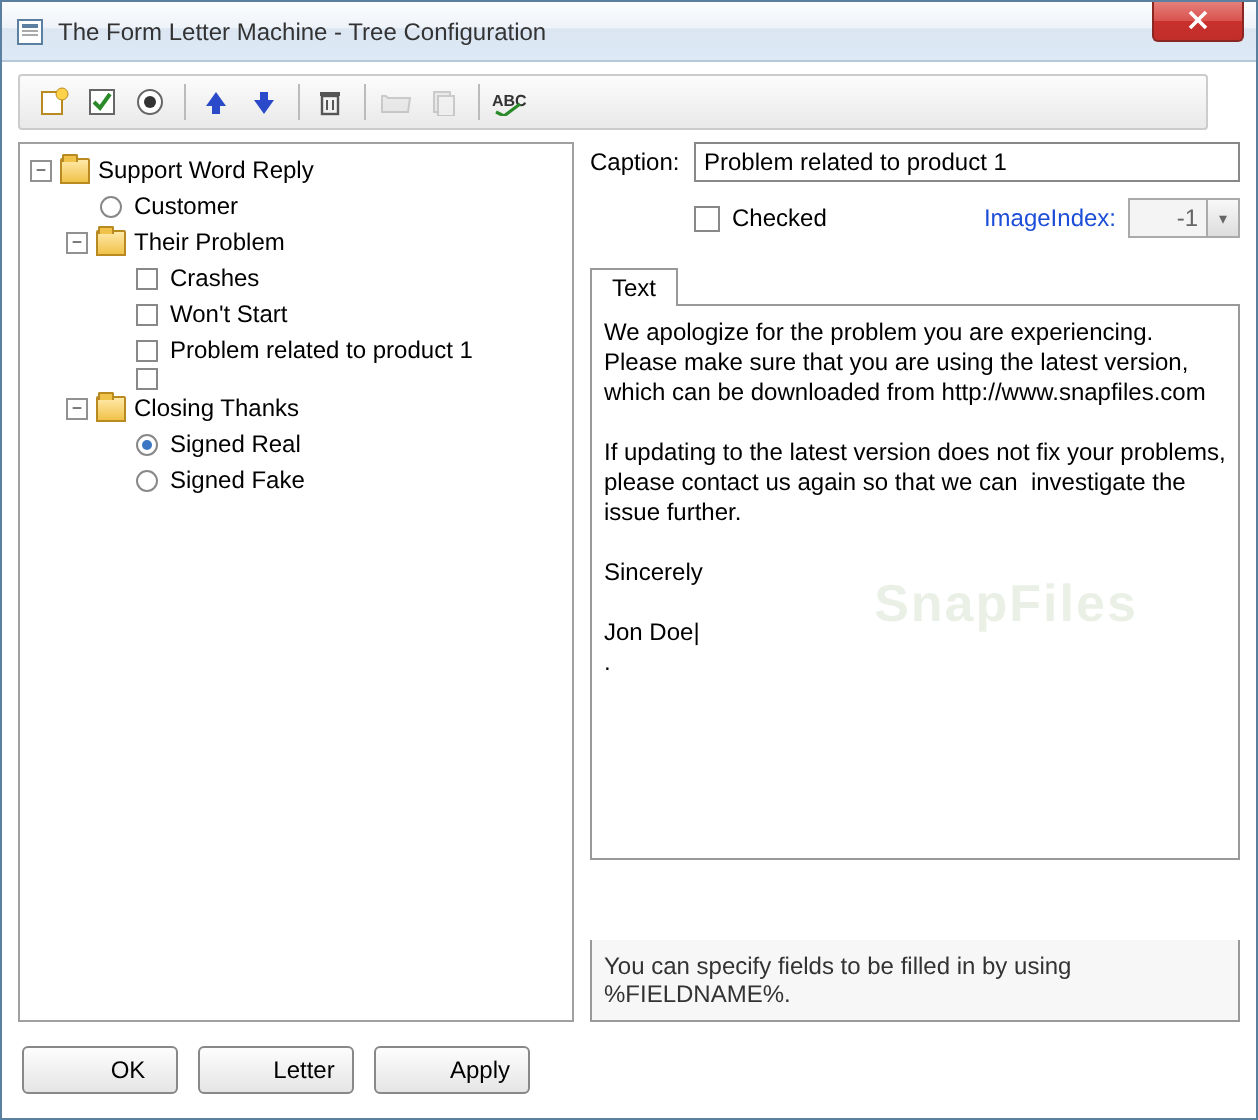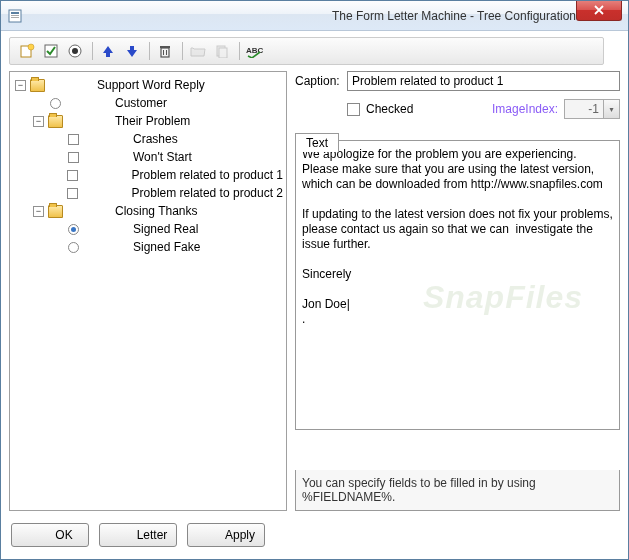--- a/index.html
+++ b/index.html
@@ -23,21 +23,20 @@
     position: relative;
   }
   .titlebar .app-icon {
     width: 16px; height: 16px;
     margin-right: 6px;
     display: flex; align-items: center; justify-content: center;
   }
   .titlebar .title {
     color: #333;
     flex: 1;
-    text-align: right;
   }
   .close-btn {
     width: 46px;
     height: 20px;
     background: linear-gradient(to bottom, #e57f7a 0%, #d9534f 49%, #c9302c 50%, #c12e2a 100%);
     border: 1px solid #8b2723;
     border-top: none;
     border-radius: 0 0 3px 3px;
     color: #fff;
     display: flex;
@@ -146,21 +145,21 @@
     width: 5px; height: 5px;
     background: #3a76c4;
     border-radius: 50%;
   }
   .check-icon {
     width: 11px; height: 11px;
     border: 1px solid #888;
     background: #fff;
     margin: 0 2px;
   }
-  .tree-label { padding-left: 2px; margin-left: 48px; }
+  .tree-label { padding-left: 2px; }
   
   .right-panel {
     flex: 1;
     display: flex;
     flex-direction: column;
     min-width: 0;
   }
   .caption-row {
     display: flex;
     align-items: center;
@@ -170,30 +169,30 @@
   .caption-row input[type=text] {
     flex: 1;
     height: 20px;
     border: 1px solid #888;
     padding: 0 4px;
     font: inherit;
   }
   .opts-row {
     display: flex;
     align-items: center;
-    margin: 4px 0 0 52px;
+    margin: 4px 0 12px 52px;
     gap: 6px;
   }
   .opts-row .cb {
     width: 13px; height: 13px;
     border: 1px solid #888;
     background: #fff;
   }
   .opts-row .spacer { flex: 1; }
-  .opts-row .imglabel { color: #8b5cf6; }
+  .opts-row .imglabel { color: #1d4ed8; }
   .spin {
     display: flex;
     align-items: stretch;
     height: 20px;
   }
   .spin input {
     width: 40px;
     text-align: right;
     border: 1px solid #aaa;
     padding-right: 4px;
@@ -214,21 +213,21 @@
   .tab-row {
     display: flex;
     margin-top: 2px;
   }
   .tab {
     border: 1px solid #999;
     border-bottom: none;
     padding: 2px 10px;
     background: #fff;
     position: relative;
-    top: 12px;
+    top: 1px;
     z-index: 2;
   }
   .text-area {
     flex: 1;
     border: 1px solid #999;
     background: #fff;
     padding: 6px;
     font: inherit;
     resize: none;
     white-space: pre-wrap;
@@ -256,22 +255,21 @@
     border: 1px solid #888;
     background: linear-gradient(to bottom, #fdfdfd, #e5e5e5);
     border-radius: 3px;
     cursor: pointer;
     font: inherit;
     padding-left: 28px;
   }
   .watermark {
     position: absolute;
     opacity: 0.12;
-    font-size: 32px;
-    font-style: italic;
+    font-size: 26px;
     font-weight: bold;
     color: #5a8a3a;
     pointer-events: none;
     transform: translate(-50%,-50%);
     left: 64%;
     top: 54%;
     letter-spacing: 1px;
   }
 </style>
 </head>
@@ -398,21 +396,20 @@
                     <div class="tree-row">
                       <span class="expander-spacer"></span>
                       <span class="check-icon"></span>
                       <span class="tree-label">Problem related to product 1</span>
                     </div>
                   </li>
                 <li>
                     <div class="tree-row">
                       <span class="expander-spacer"></span>
                       <span class="check-icon"></span>
-                      <span class="tree-label">Problem related to product 2</span>
                     </div>
                   </li>
               </ul>
             </li>
             <li>
               <div class="tree-row">
                 <span class="expander">−</span>
                 <span class="folder-icon"></span>
                 <span class="tree-label">Closing Thanks</span>
               </div>

